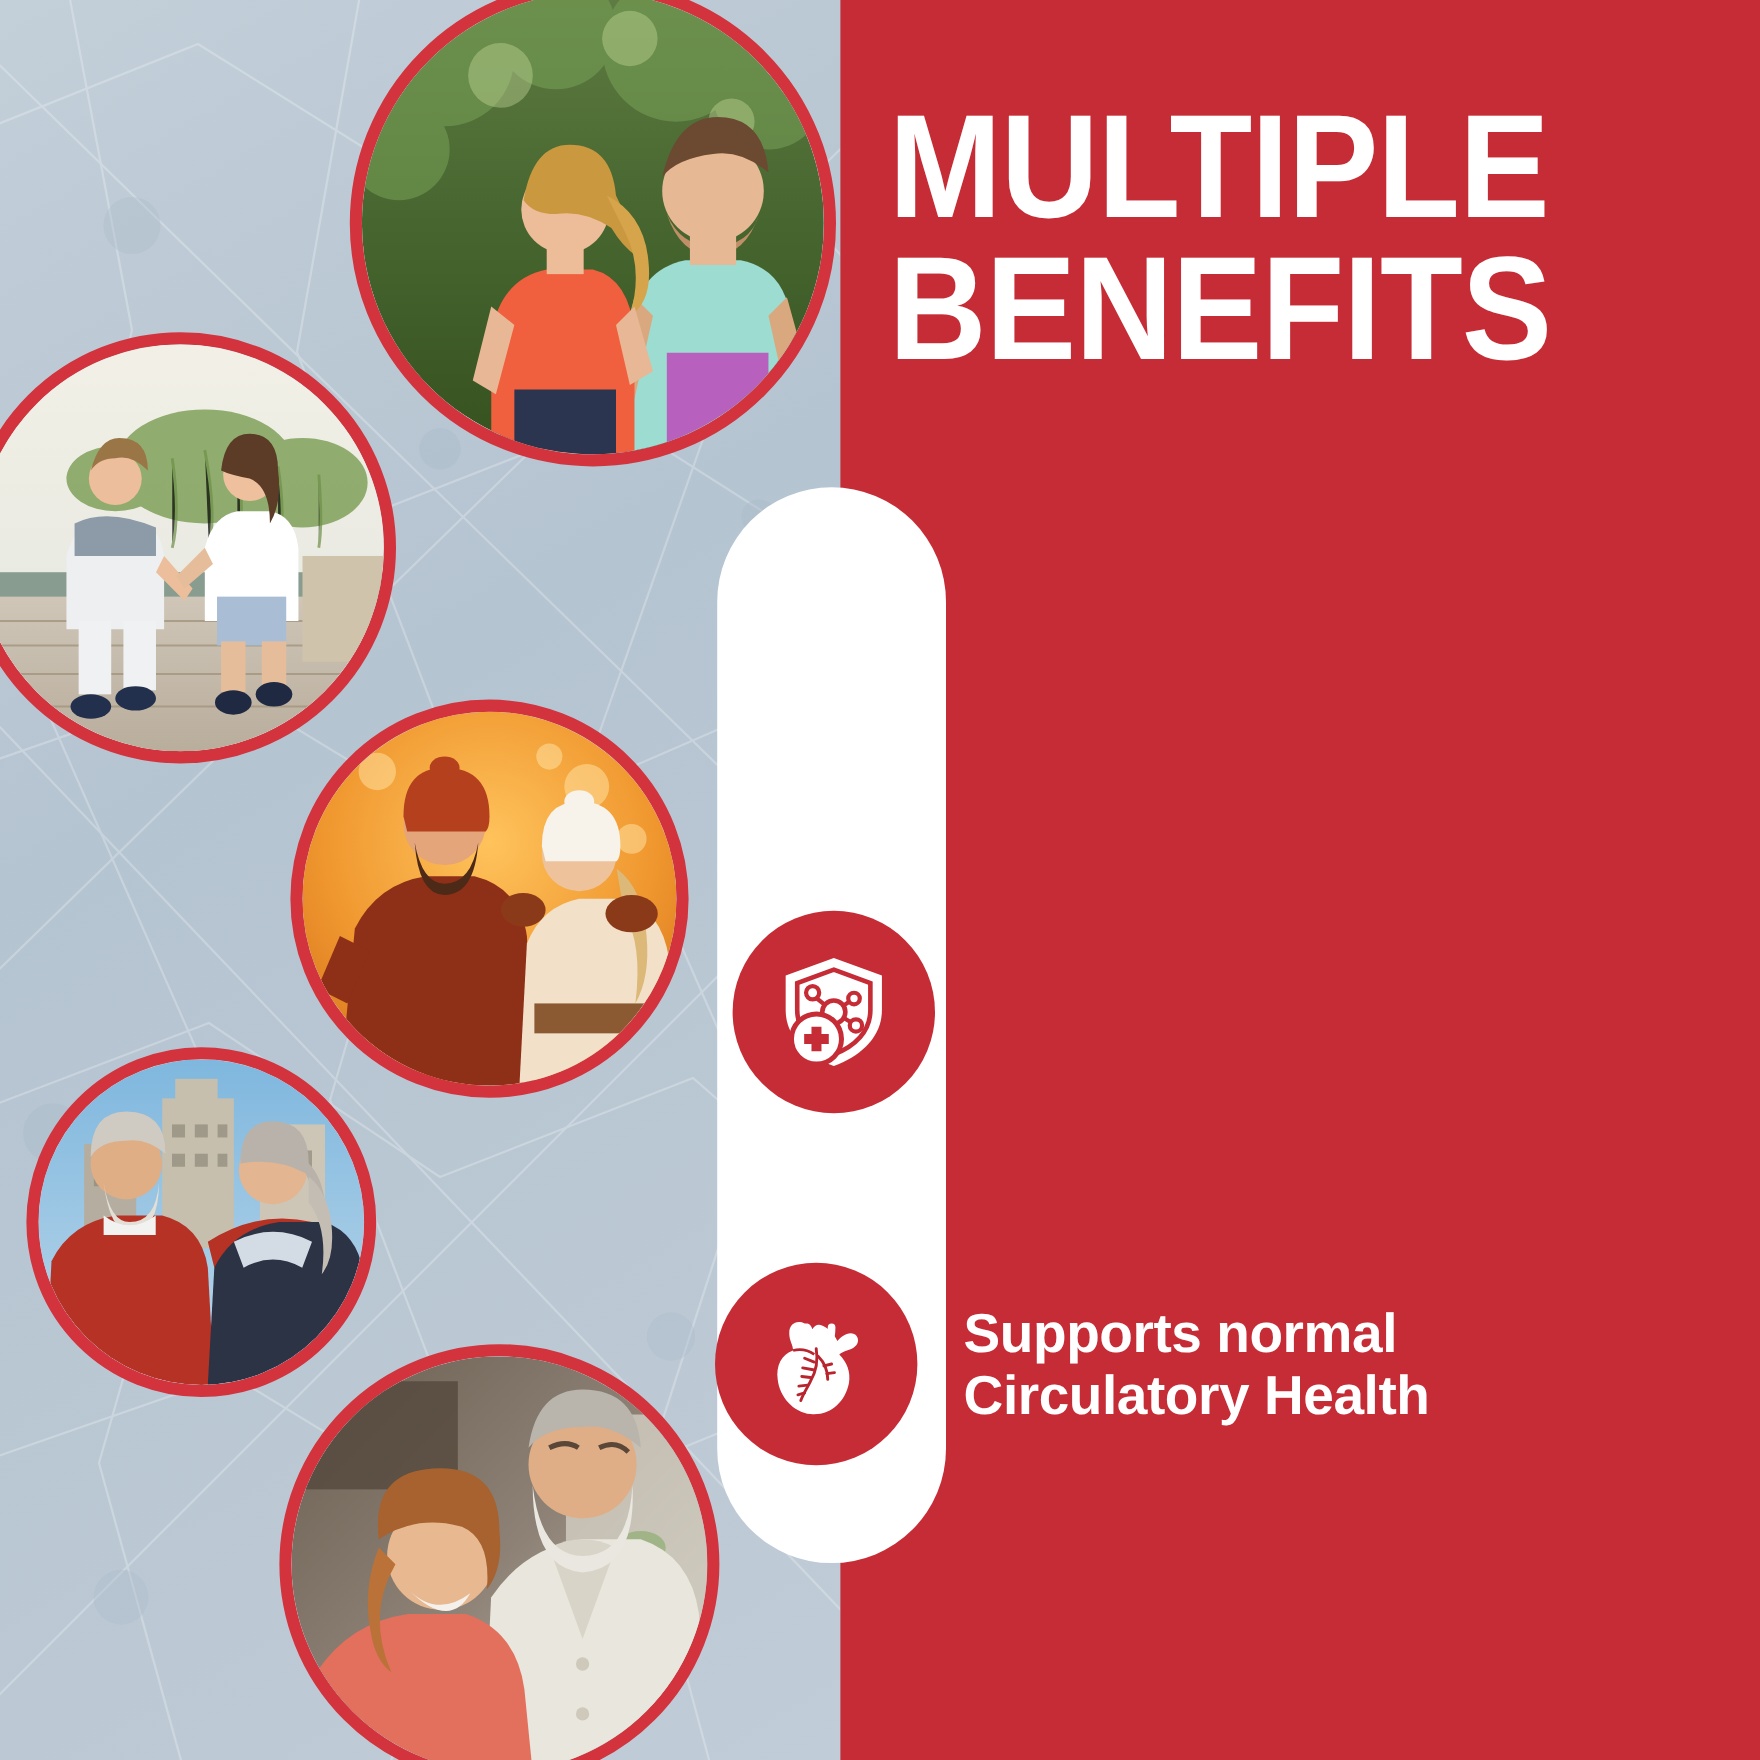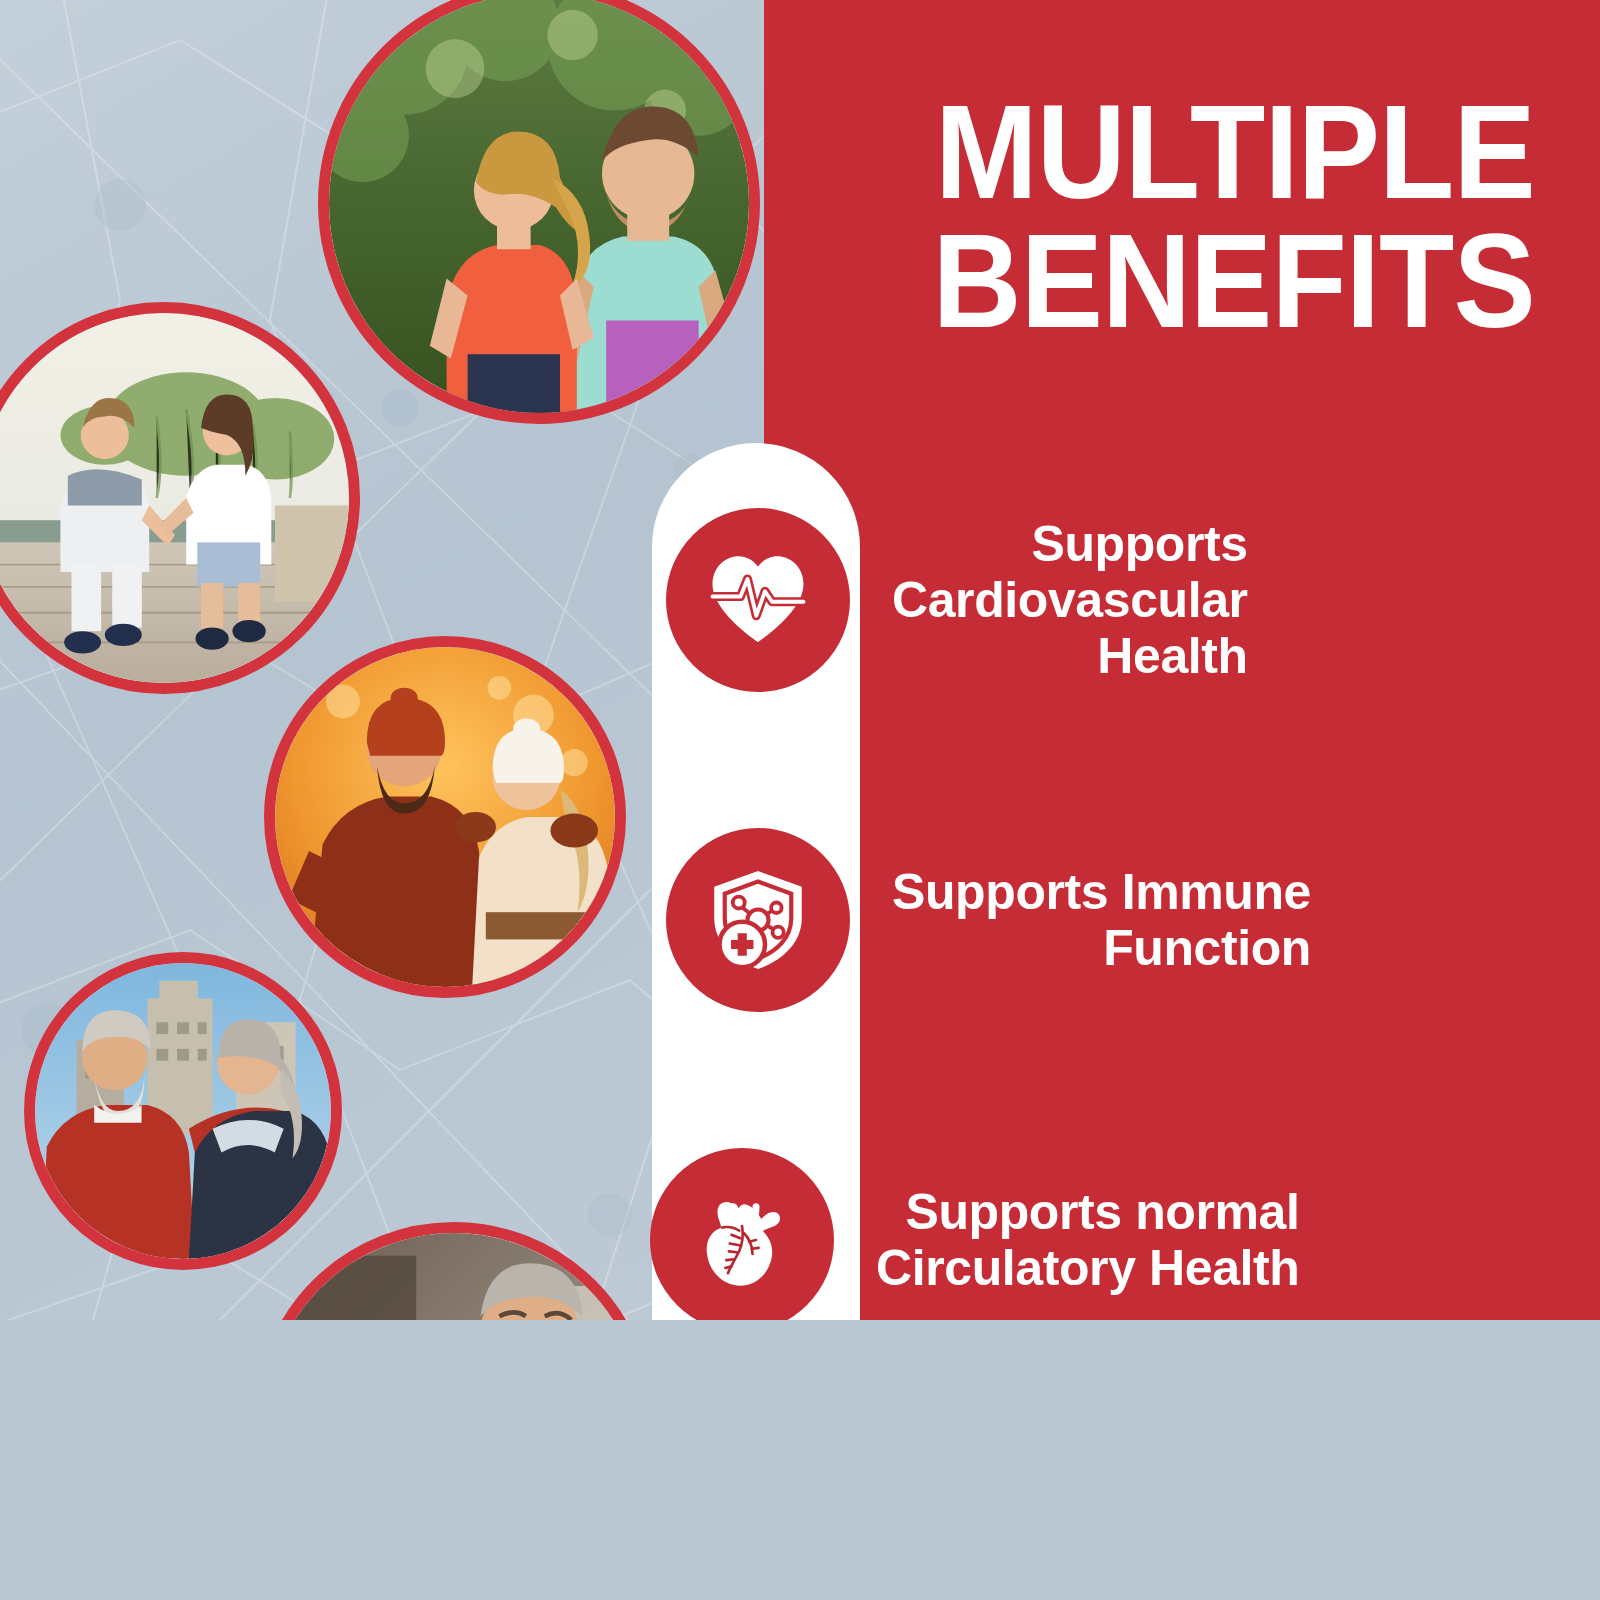--- a/index.html
+++ b/index.html
@@ -1,21 +1,21 @@
 <!DOCTYPE html>
 <html><head>
 <meta charset="utf-8">
 <style>
   html,body{margin:0;padding:0;}
   body{
     width:1600px;height:1600px;overflow:hidden;
     font-family:"Liberation Sans",sans-serif;
     background:#b8c6d2;
   }
-  .poster{position:relative;width:1600px;height:1320px;overflow:hidden;text-align:right;}
+  .poster{position:relative;width:1600px;height:1600px;overflow:hidden;}
 
   
   .bg-left{
     position:absolute;left:0;top:0;width:764px;height:1600px;
     background:linear-gradient(150deg,#c3cfd9 0%,#b5c4d1 40%,#c0ccd7 100%);
   }
   .bg-right{
     position:absolute;left:764px;top:0;width:836px;height:1600px;
     background:#c62c35;
   }
@@ -371,32 +371,20 @@
     </div>
   </div>
 
   <div class="headline">
     <span>MULTIPLE</span>
     <span class="l2">BENEFITS</span>
   </div>
 
   <div class="pill"></div>
 
-  <div class="benefit b1">
-    <div class="bicon">
-      <svg viewBox="0 0 64 64">
-        <path d="M32 56 C32 56 6 39 6 23 C6 13 13.5 7 21 7 C26 7 30 10 32 13 C34 10 38 7 43 7 C50.5 7 58 13 58 23 C58 39 32 56 32 56 Z" fill="#ffffff"></path>
-        <path d="M6 30 L22 30 L26 20 L31 41 L36 27 L40 33 L58 33" fill="none" stroke="#c62c35" stroke-width="5.2" stroke-linecap="round" stroke-linejoin="round"></path>
-        <path d="M6 30 L22 30 L26 20 L31 41 L36 27 L40 33 L58 33" fill="none" stroke="#ffffff" stroke-width="2.2" stroke-linecap="round" stroke-linejoin="round"></path>
-      </svg>
-    </div>
-    <div class="btext">Supports
-Cardiovascular
-Health</div>
-  </div>
 
   <div class="benefit b2">
     <div class="bicon">
       <svg viewBox="0 0 64 64">
         <path d="M32 4 L57 13 L57 31 C57 45 46 55 32 60 C18 55 7 45 7 31 L7 13 Z" fill="#ffffff"></path>
         <path d="M32 10 L51 17 L51 31 C51 42 43 50 32 54 C21 50 13 42 13 31 L13 17 Z" fill="none" stroke="#c62c35" stroke-width="2.4"></path>
         <g fill="none" stroke="#c62c35" stroke-width="2.2">
           <path d="M32 32 L22 24"></path>
             <path d="M32 32 L41 26"></path>
             <path d="M32 32 L42 38"></path>
@@ -404,22 +392,20 @@
         </g>
         <circle cx="32" cy="32" r="6" fill="#ffffff" stroke="#c62c35" stroke-width="2.4"></circle>
         <circle cx="21" cy="22" r="3.4" fill="#ffffff" stroke="#c62c35" stroke-width="2.2"></circle>
         <circle cx="42.5" cy="25" r="3" fill="#ffffff" stroke="#c62c35" stroke-width="2.2"></circle>
         <circle cx="43.5" cy="39" r="3.2" fill="#ffffff" stroke="#c62c35" stroke-width="2.2"></circle>
         <circle cx="22.5" cy="41.5" r="3" fill="#ffffff" stroke="#c62c35" stroke-width="2.2"></circle>
         <circle cx="23" cy="46" r="13" fill="#ffffff" stroke="#c62c35" stroke-width="2.6"></circle>
         <path d="M20.4 39.6 L25.6 39.6 L25.6 43.4 L29.4 43.4 L29.4 48.6 L25.6 48.6 L25.6 52.4 L20.4 52.4 L20.4 48.6 L16.6 48.6 L16.6 43.4 L20.4 43.4 Z" fill="#c62c35"></path>
       </svg>
     </div>
-    <div class="btext">Supports Immune
-Function</div>
   </div>
 
   <div class="benefit b3">
     <div class="bicon">
       <svg viewBox="0 0 64 64">
         <path d="M26 11 C22 9 18 11 18 16 C18 20 20 22 20 25 C14 27 11 33 12 40 C13 49 20 57 29 58 C39 59 47 52 49 42 C50 36 48 31 44 27 C46 25 50 25 52 23 C55 21 54 16 50 16 C47 16 45 18 43 20 C41 16 38 13 35 12 C33 11 31 12 30 14 C29 11 28 11 26 11 Z" fill="#ffffff"></path>
         <path d="M40 13 C40 18 39 21 38 24" fill="none" stroke="#ffffff" stroke-width="4" stroke-linecap="round"></path>
         <g fill="none" stroke="#b8252e" stroke-width="1.5" stroke-linecap="round">
           <path d="M32 24 C33 30 32 36 29 41 C27 45 25 48 24 51"></path>
           <path d="M31 31 L26 29"></path>

